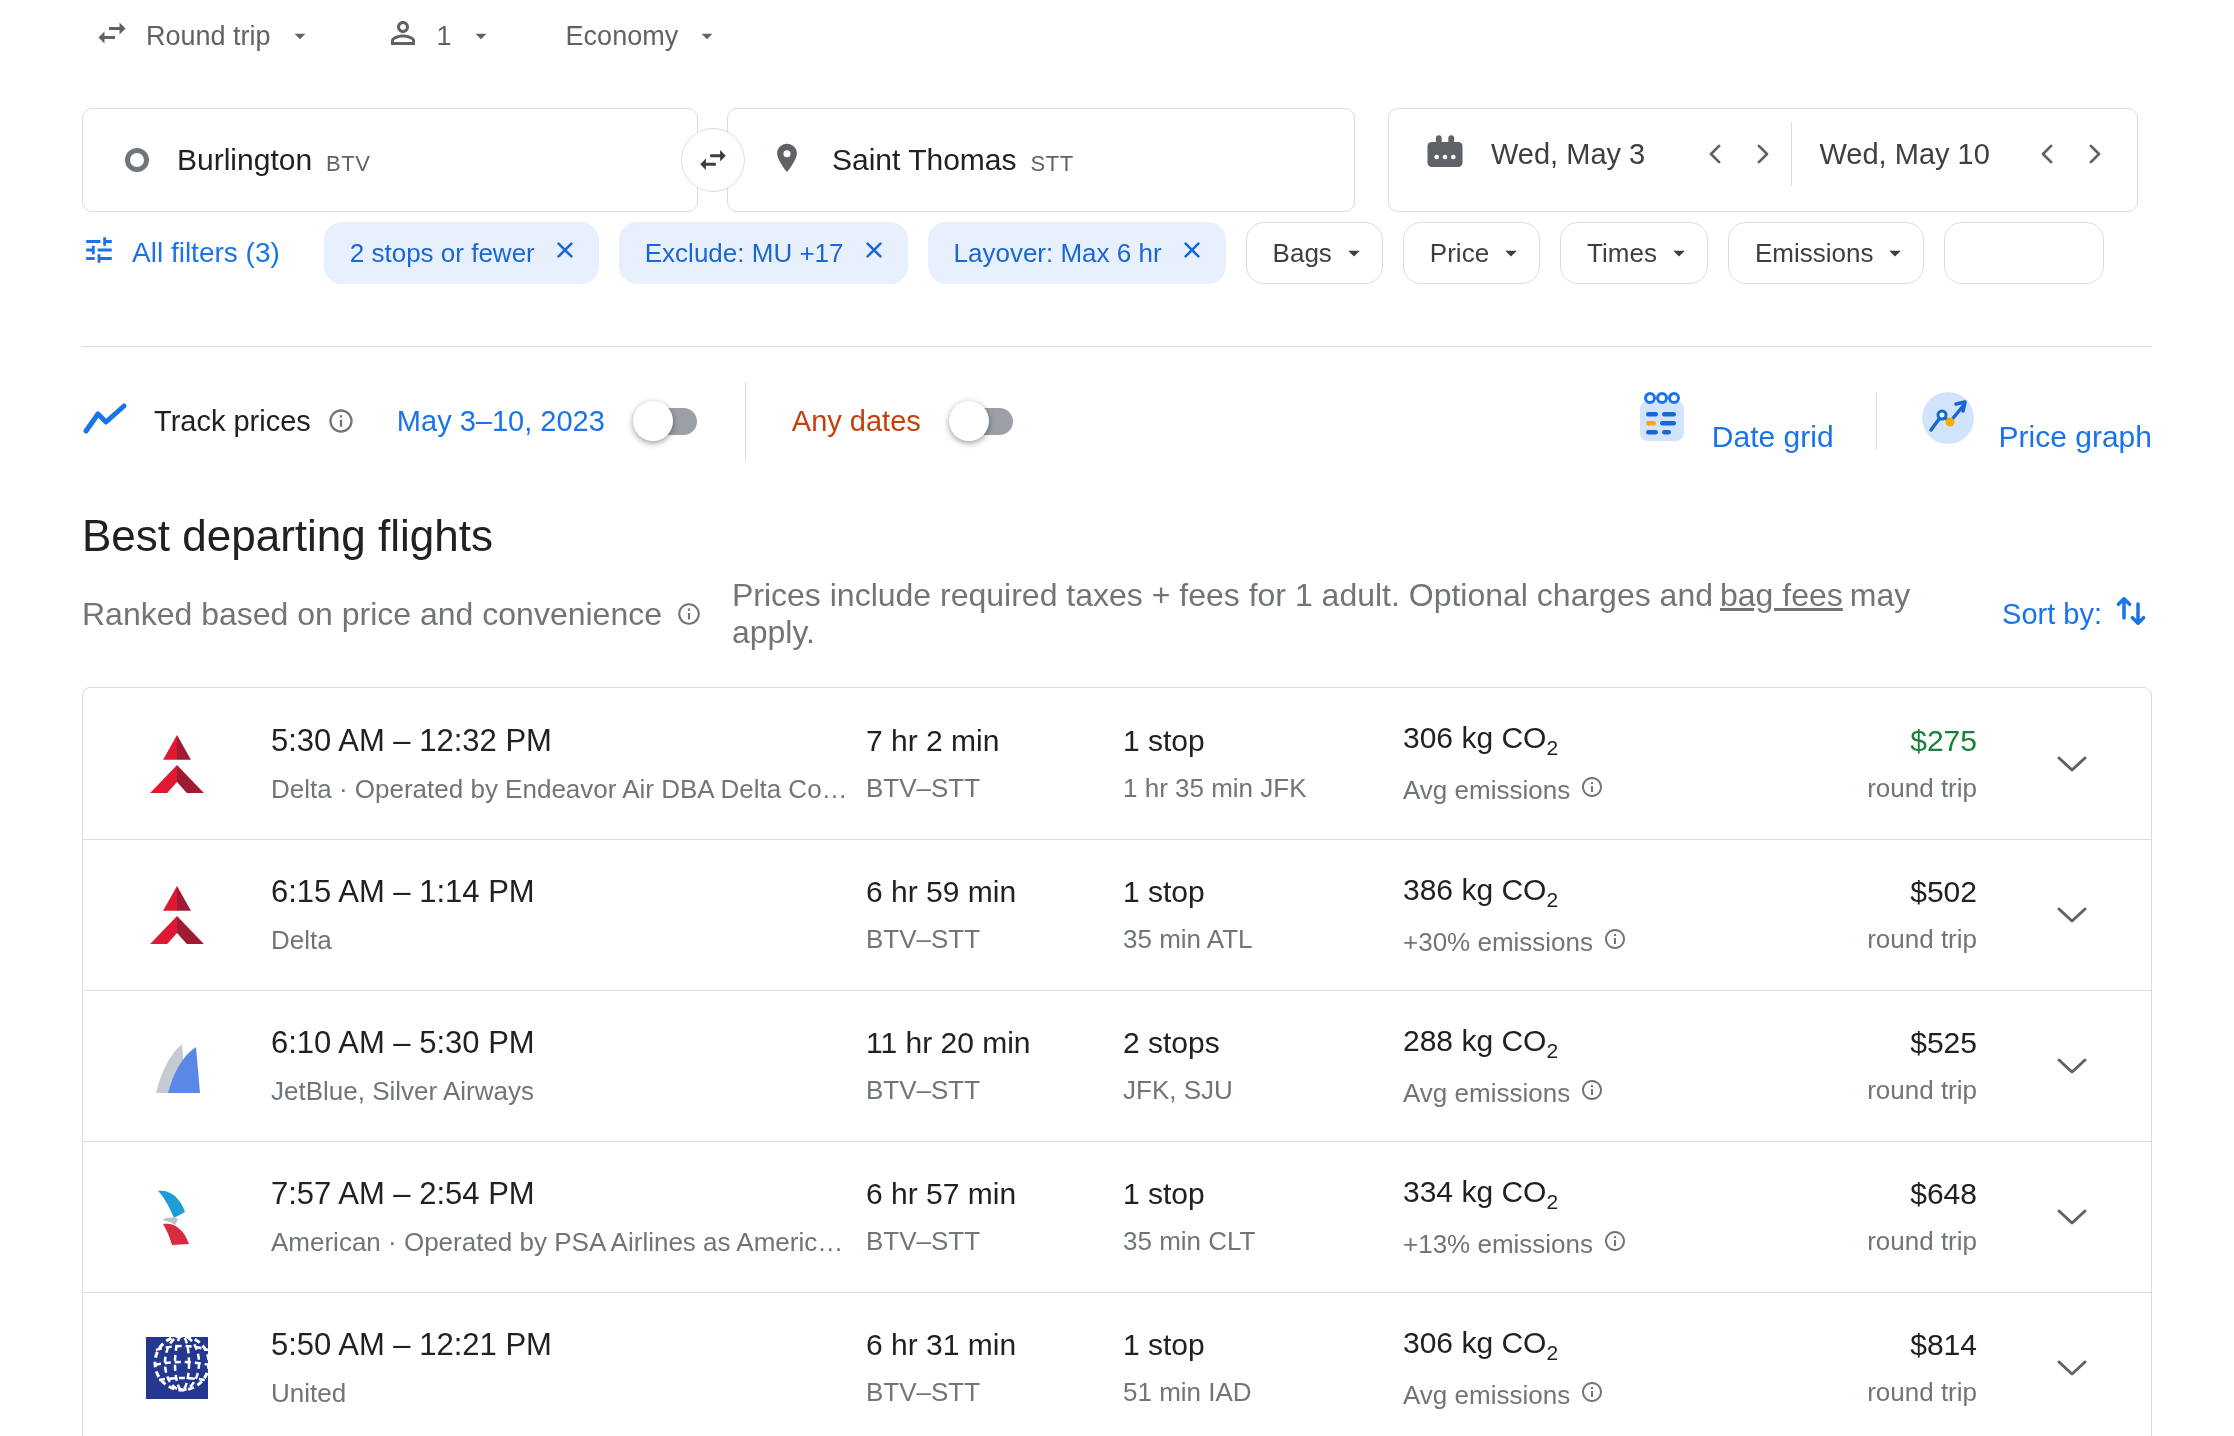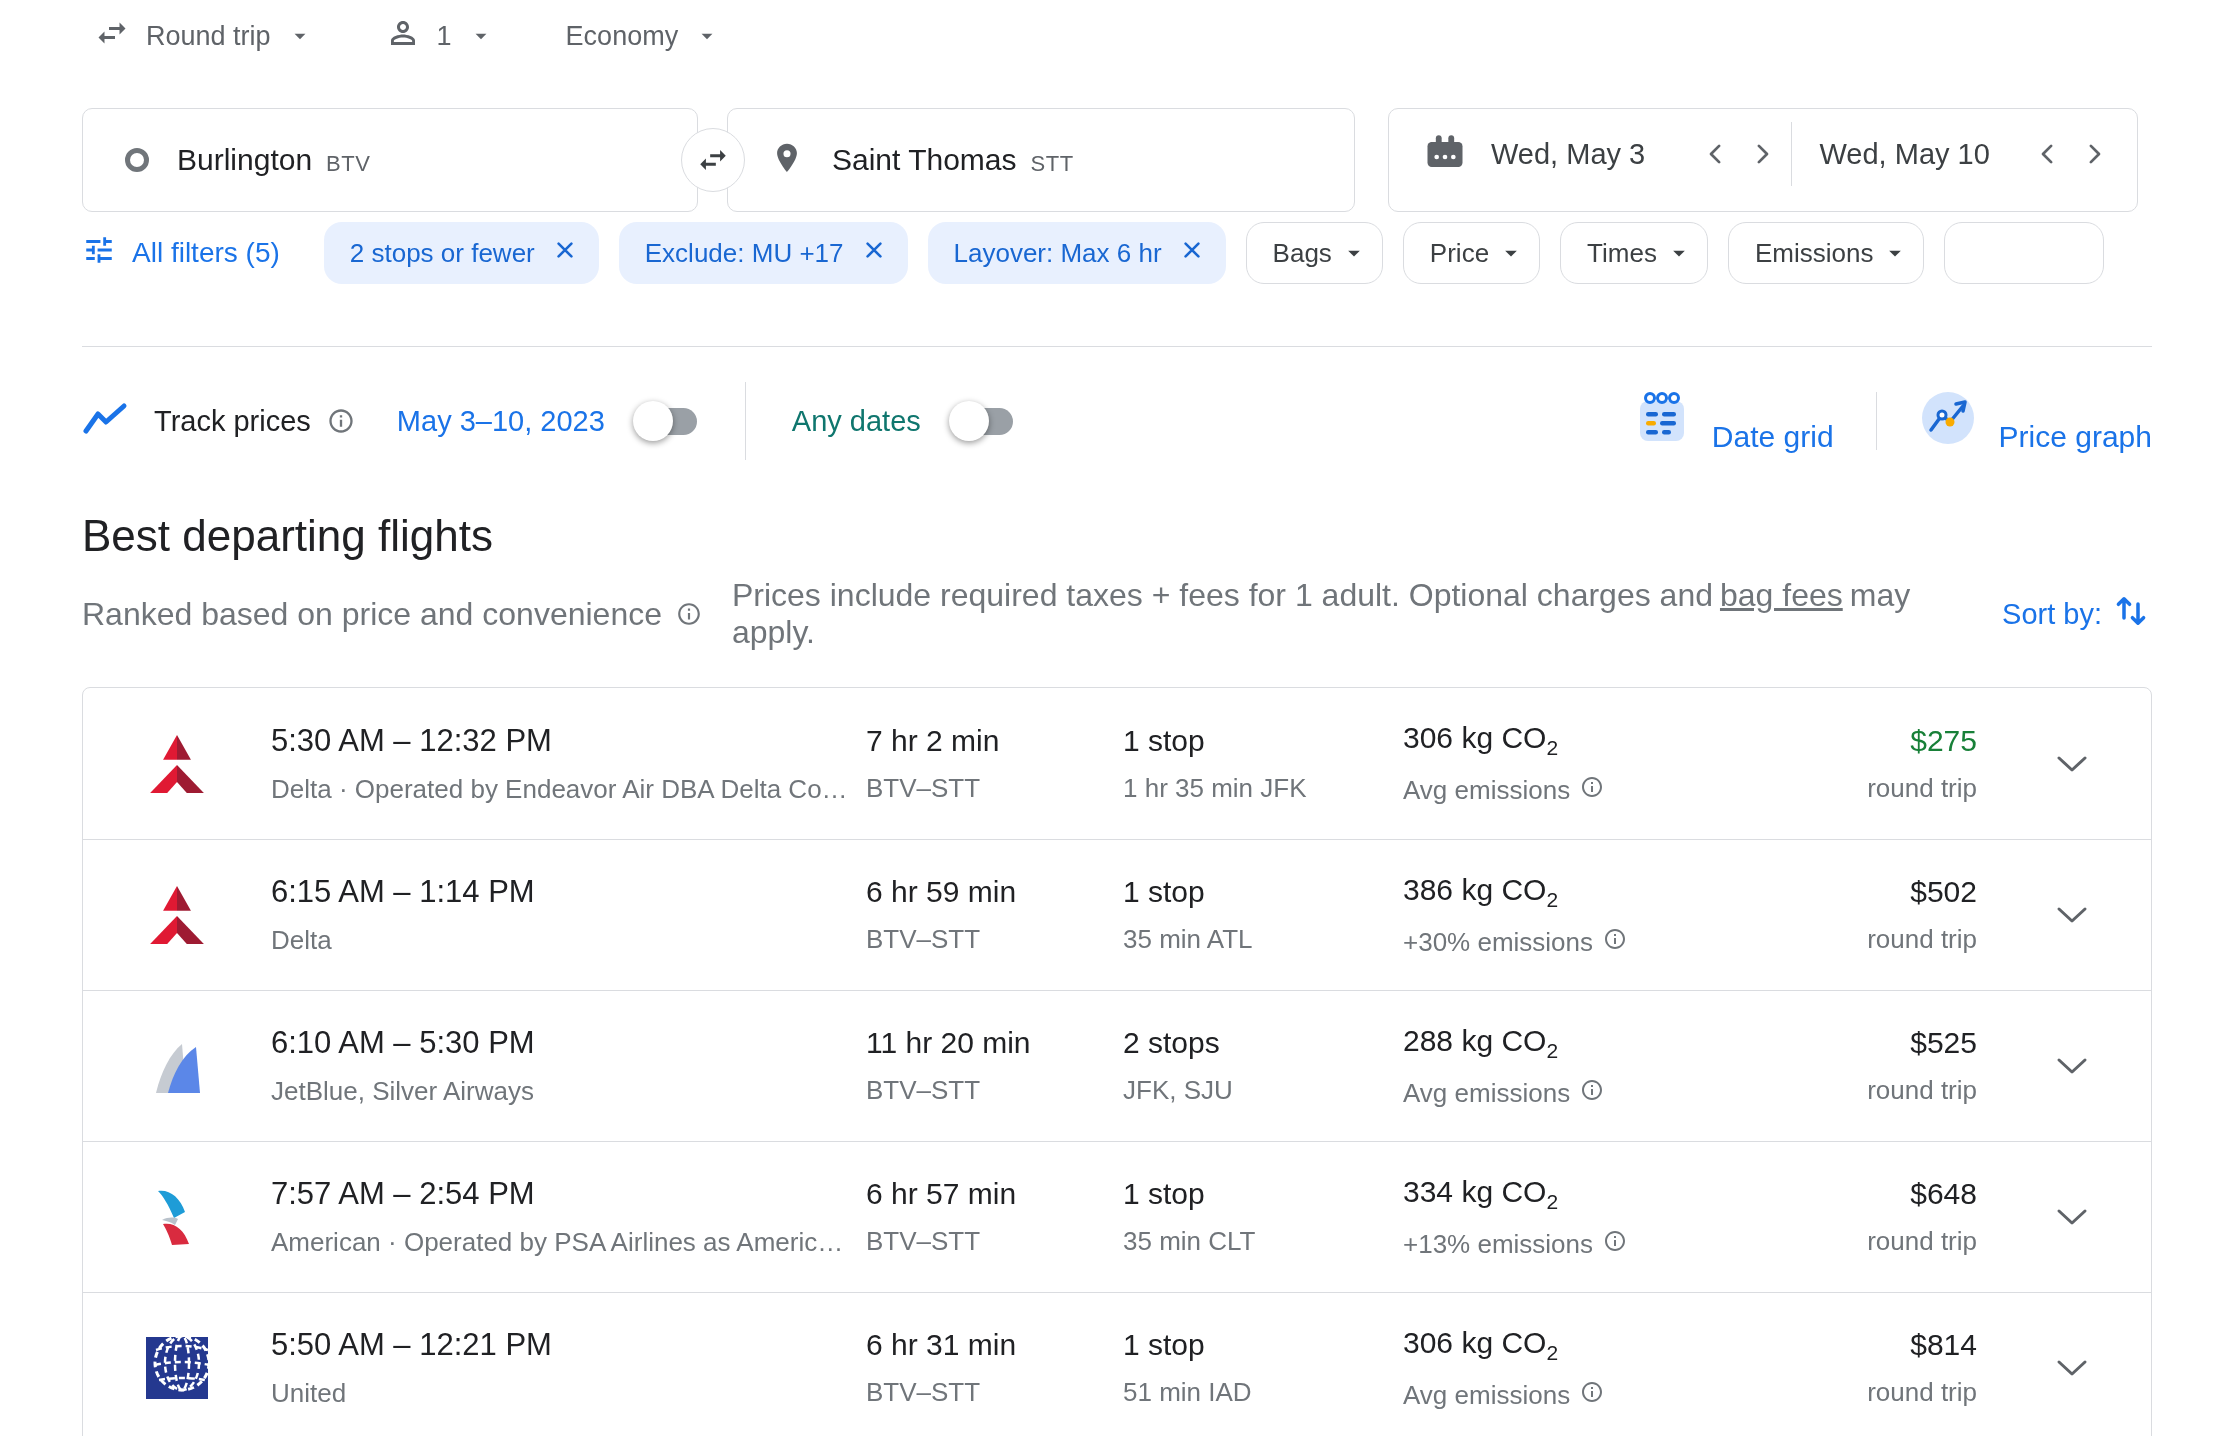--- a/index.html
+++ b/index.html
@@ -48,21 +48,21 @@
   .chips-slot { display:contents; }
 
   .h-divider { height:1px; background:#dadce0; margin-top:62px; }
 
   
   .track-row { display:flex; align-items:center; justify-content:space-between; margin-top:34px; height:80px; }
   .track-left { display:flex; align-items:center; }
   .track-label { font-size:29px; font-weight:500; color:#202124; margin-left:26px; }
   .track-info { margin-left:16px; display:inline-flex; }
   .track-date-opt { color:#1a73e8; font-size:29px; font-weight:500; margin-left:42px; }
-  .any-dates { color:#0f766e; font-size:29px; font-weight:500; }
+  .any-dates { color:#c2410c; font-size:29px; font-weight:500; }
   .toggle { position:relative; width:66px; height:40px; margin-left:28px; flex:none; display:inline-block; }
   .toggle .track { position:absolute; left:6px; top:7px; width:58px; height:27px; border-radius:14px; background:#9aa0a6; }
   .toggle .thumb { position:absolute; left:0; top:0; width:40px; height:40px; border-radius:50%;
                    background:#fff; box-shadow:0 2px 6px rgba(0,0,0,.4); }
   .vdiv-tall { width:1px; height:78px; background:#dadce0; margin:0 46px; }
   .track-right { display:flex; align-items:center; }
   .icon-btn { display:flex; align-items:flex-end; gap:22px; color:#1a73e8; font-size:30px; font-weight:500; }
   .vdiv-mid { width:1px; height:58px; background:#dadce0; margin:0 42px; }
 
   
@@ -186,21 +186,21 @@
           </button>
       </span>
     </div>
   </div>
 
   <div class="filters-row">
     <button class="all-filters">
       <span><svg width="34" height="34" viewBox="0 0 24 24" fill="#1a73e8">
             <path d="M3 17v2h6v-2H3zm0-12v2h10V5H3zm10 16v-2h8v-2h-8v-2h-2v6h2zM7 9v2H3v2h4v2h2V9H7zm14 4v-2H11v2h10zm-6-4h2V7h4V5h-4V3h-2v6z"></path>
           </svg></span>
-      <span>All filters (5)</span>
+      <span>All filters (3)</span>
     </button>
     <span class="chips-slot" id="active-chips"><button class="chip active">
     <span>2 stops or fewer</span>
     <span><svg width="28" height="28" viewBox="0 0 24 24" fill="none" stroke="#1967d2" stroke-width="2.2" stroke-linecap="round">
               <path d="M6.5 6.5 17.5 17.5M17.5 6.5 6.5 17.5"></path>
             </svg></span>
   </button><button class="chip active">
     <span>Exclude: MU +17</span>
     <span><svg width="28" height="28" viewBox="0 0 24 24" fill="none" stroke="#1967d2" stroke-width="2.2" stroke-linecap="round">
               <path d="M6.5 6.5 17.5 17.5M17.5 6.5 6.5 17.5"></path>

